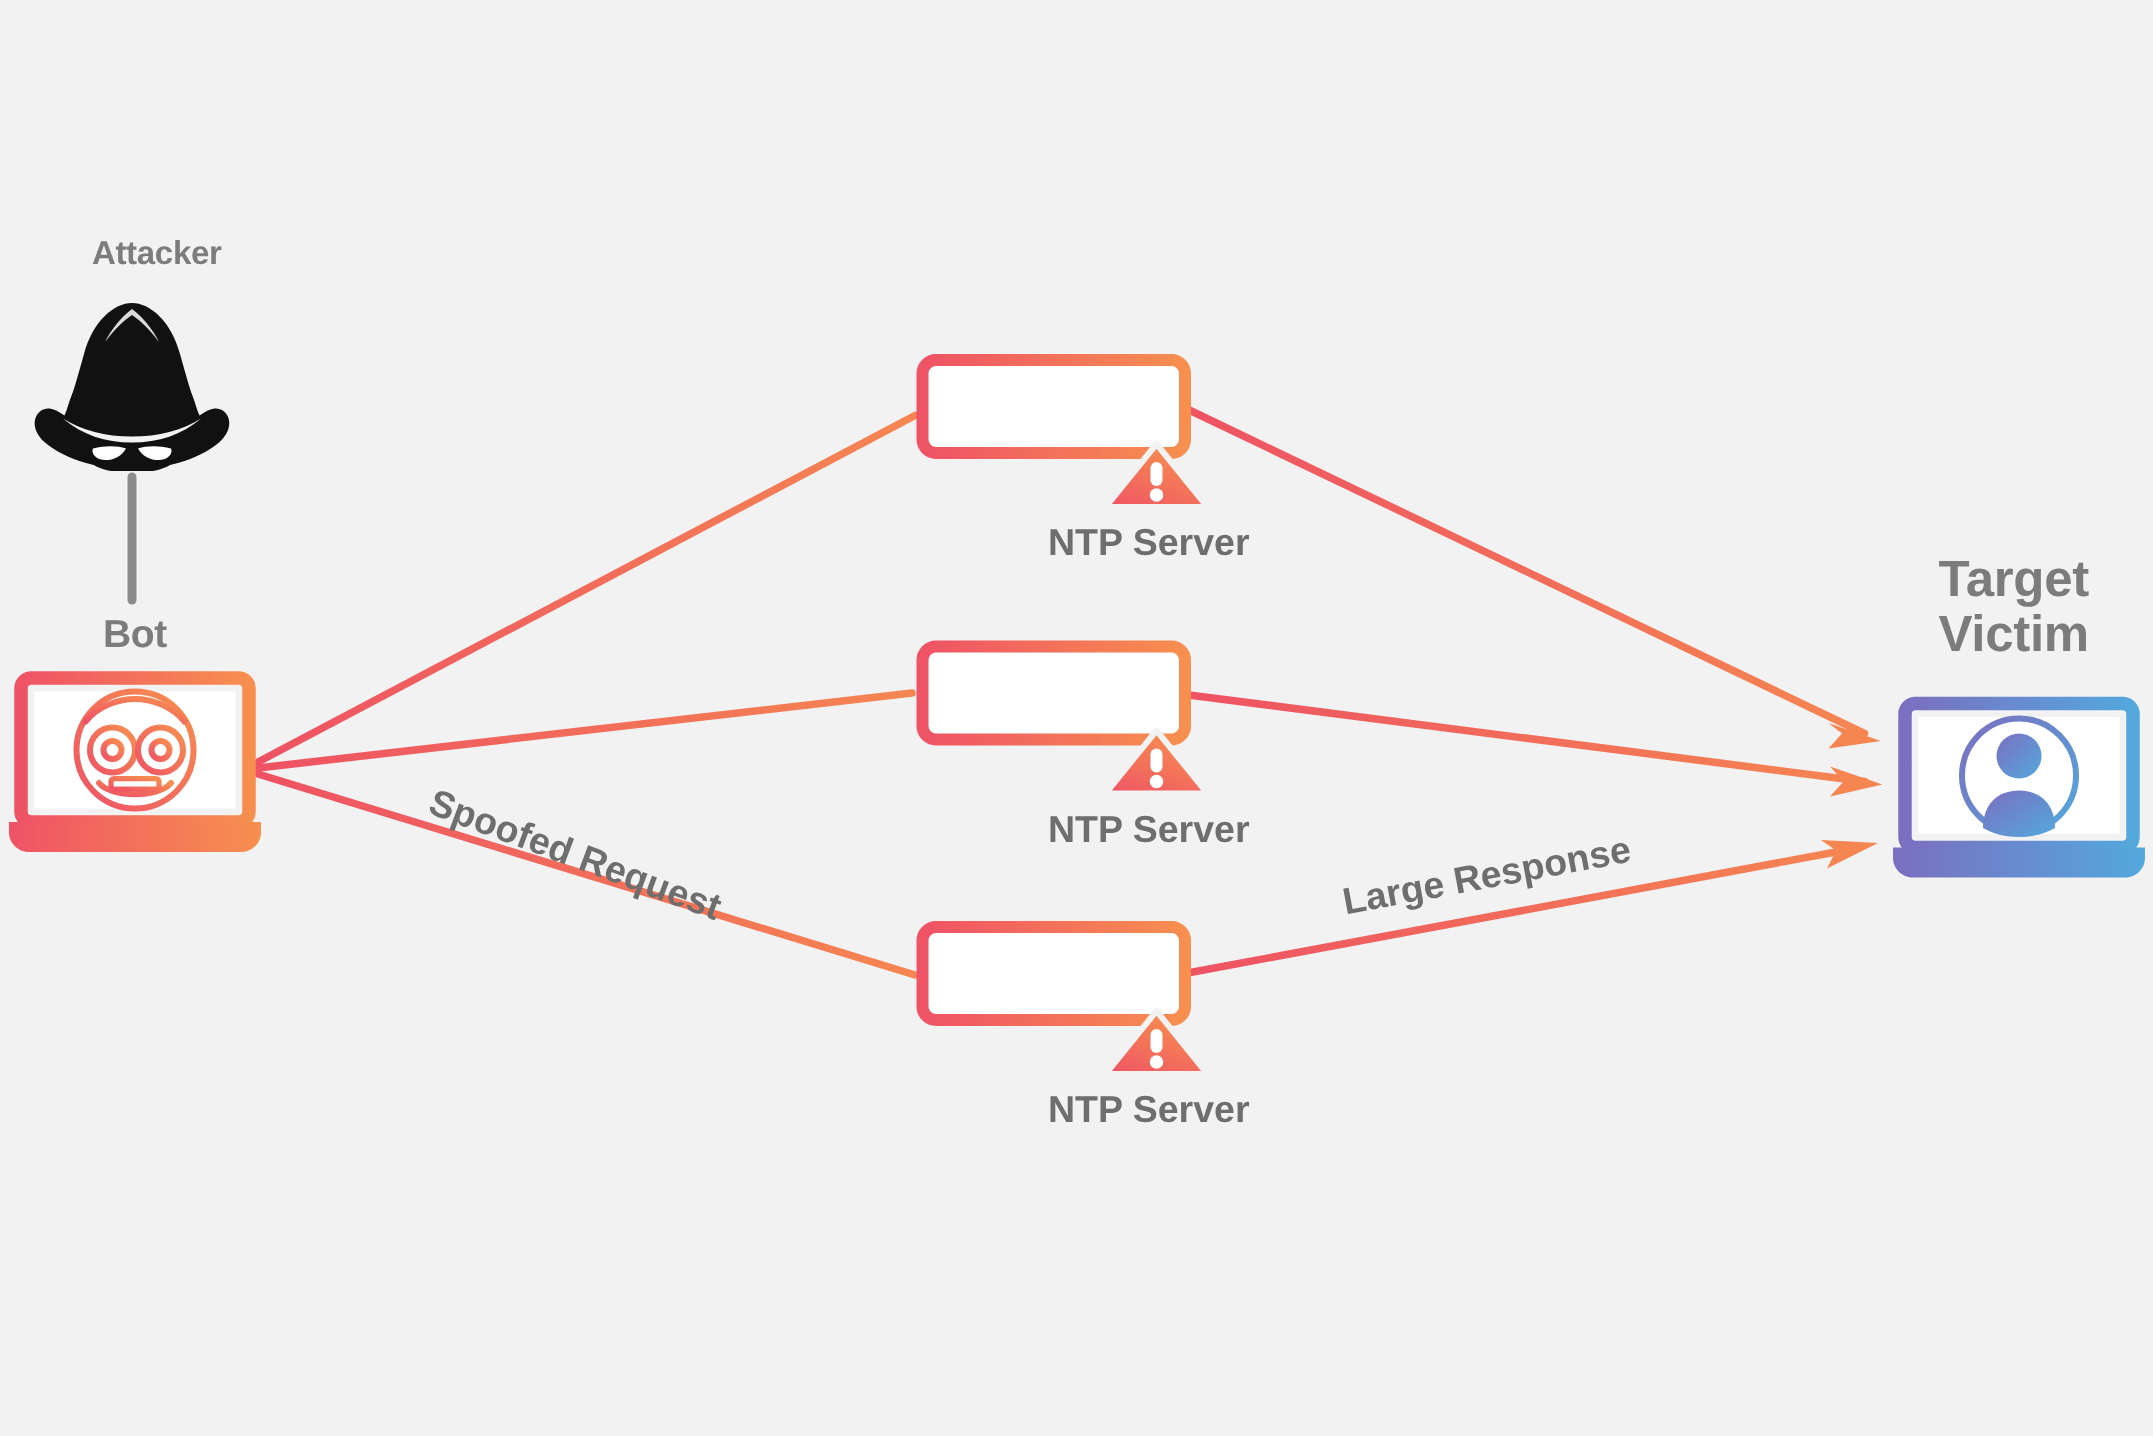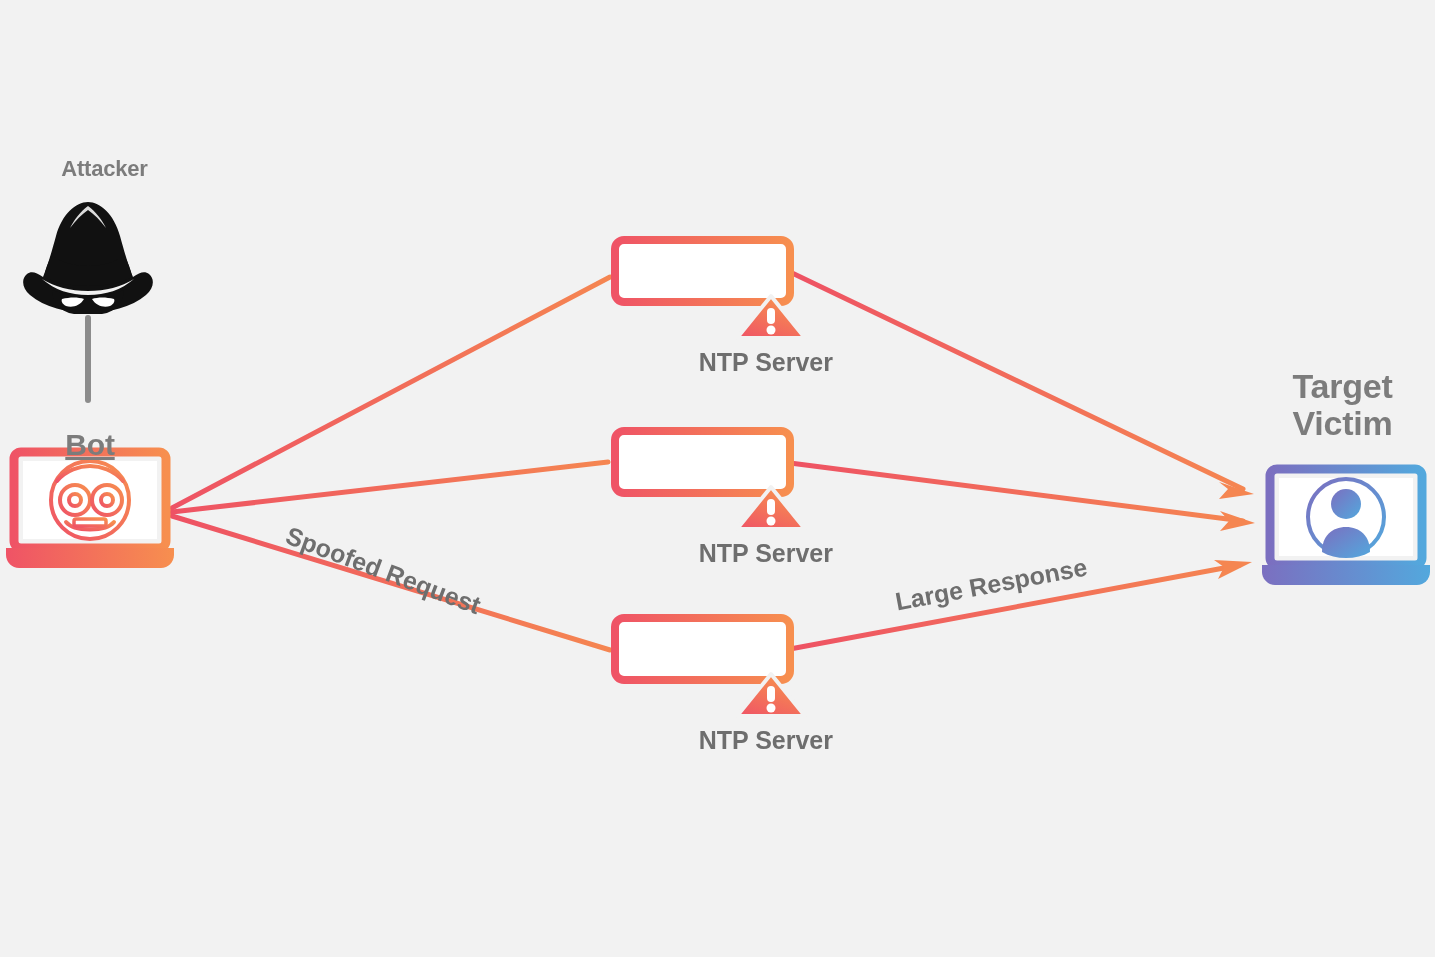--- a/index.html
+++ b/index.html
@@ -36,24 +36,23 @@
   }
   #label-attacker {
     left: 0px;
     top: 157px;
     width: 185px;
     font-size: 22px;
     margin-left: 12px;
   }
   #label-bot {
     left: 0px;
-    top: 429px;
+    top: 408px;
     width: 180px;
-    font-size: 30px;
-    text-decoration: underline;
+    font-size: 26px;
   }
   #label-victim {
     left: 1245px;
     top: 368px;
     width: 195px;
     font-size: 34px;
   }
   .server-label {
     position: absolute;
     color: #6e6e6e;

